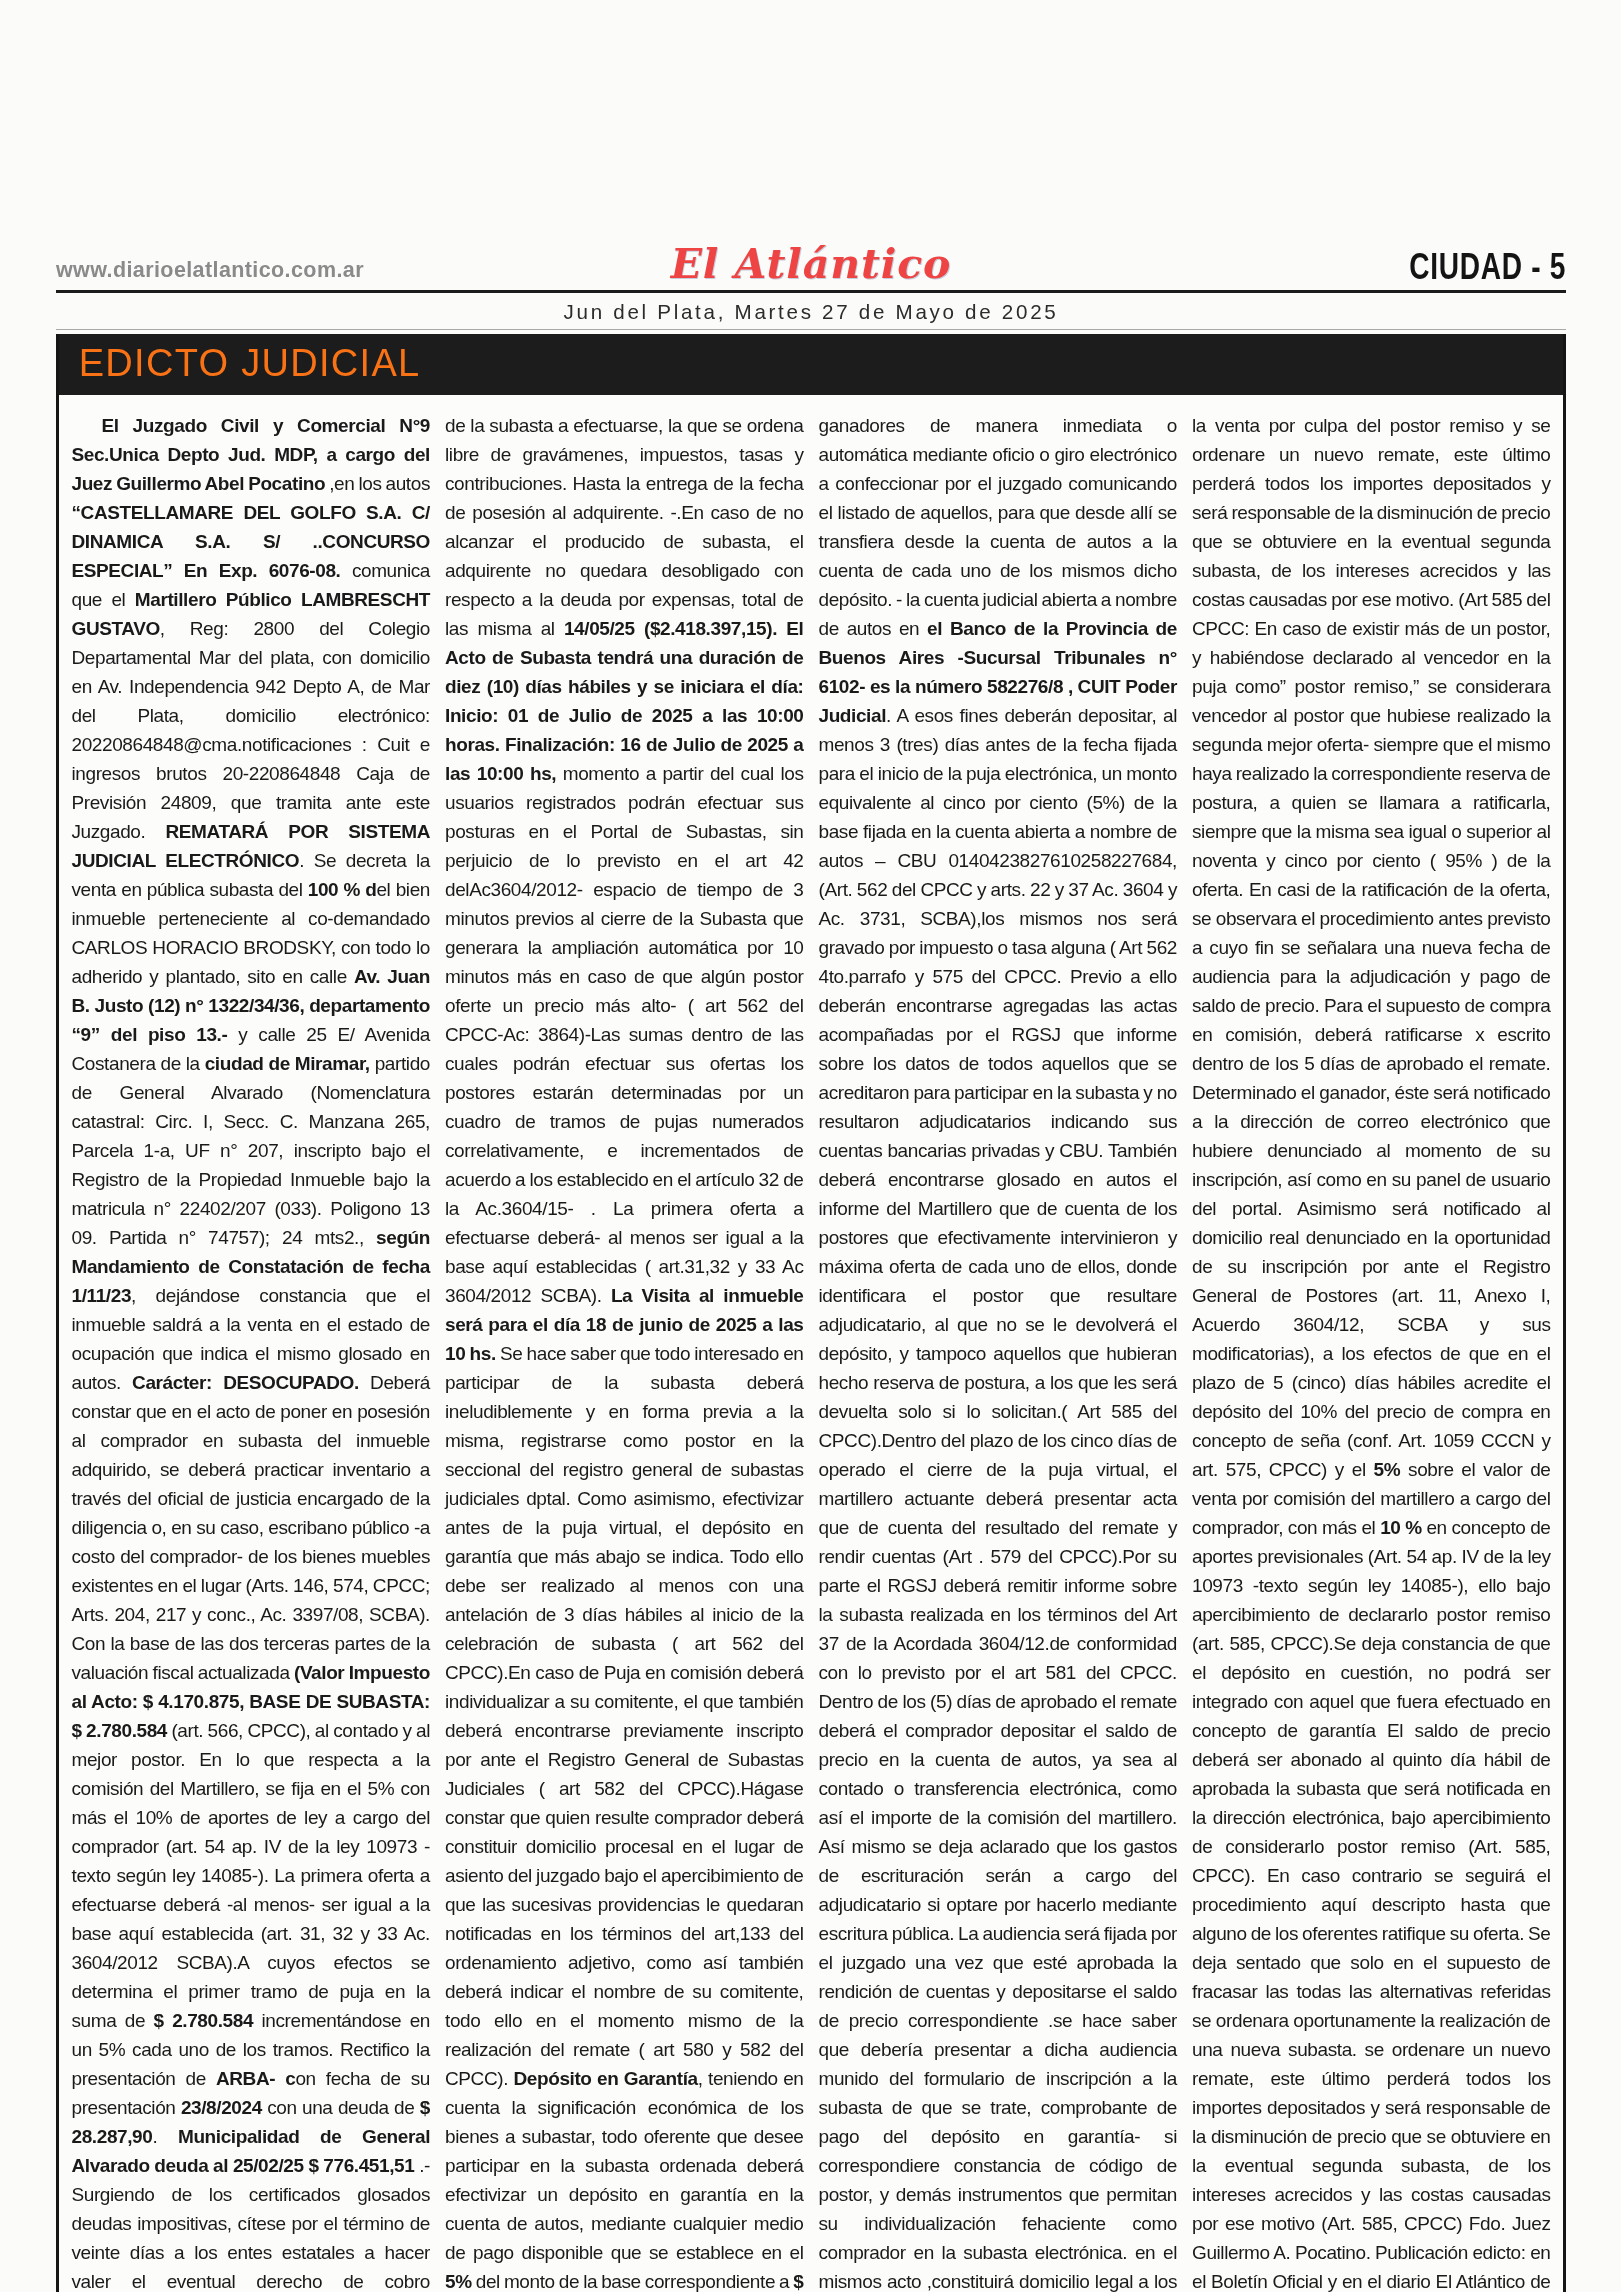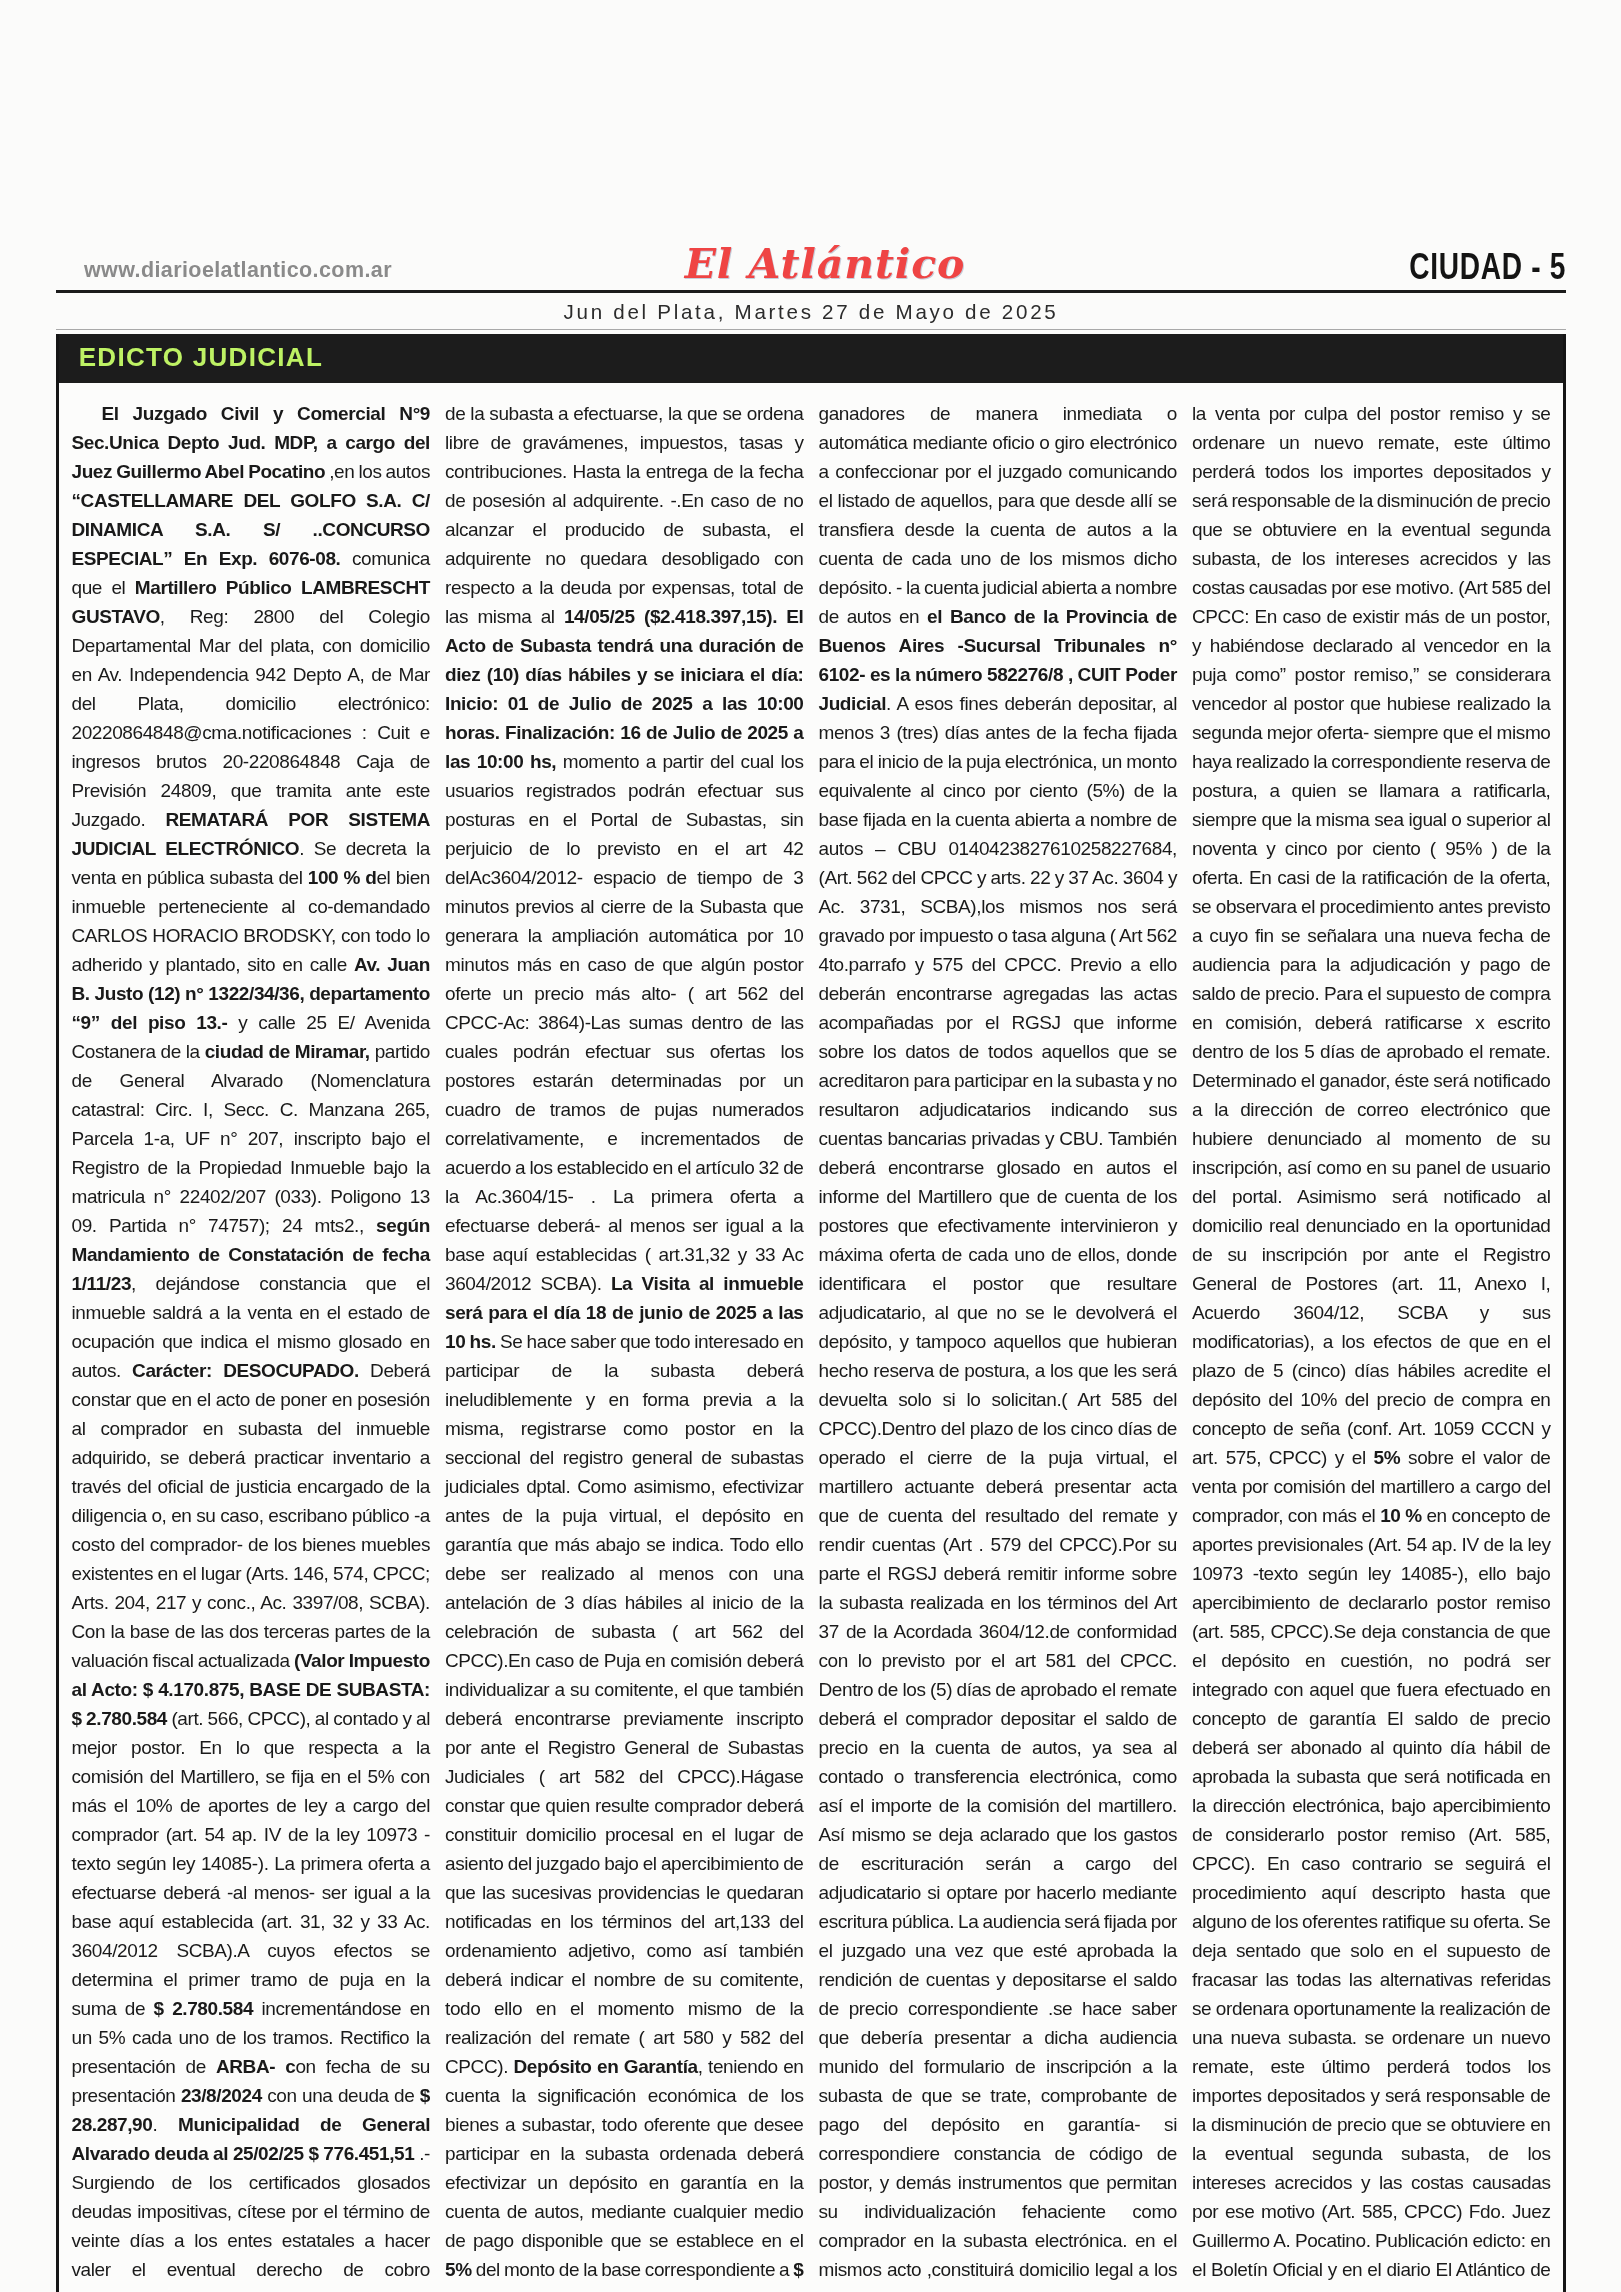--- a/index.html
+++ b/index.html
@@ -11,21 +11,20 @@
     overflow:hidden;
     font-family:"Liberation Sans",sans-serif;
     color:#1a1a1a;
   }
   
   .masthead{
     display:grid;
     grid-template-columns:1fr auto 1fr;
     align-items:end;
     padding:240px 56px 0 56px;
-    margin-left:28px;
   }
   .site-url{
     font-size:21.5px;font-weight:bold;color:#8a8a8a;
     justify-self:start;letter-spacing:0.4px;
     padding-bottom:5.4px;
   }
   .logo{
     font-family:"DejaVu Serif",serif;
     font-style:italic;font-weight:bold;
     font-size:41px;color:#ef4444;
@@ -55,22 +54,22 @@
   }
   
   .edict-box{
     margin:3.6px 56px 0 56px;
     border:3.6px solid #151515;
     border-top:none;
     background:#fcfcfb;
   }
   .edict-title-bar{
     background:#1c1c1c;
-    color:#bef264;
-    font-size:26px;font-weight:bold;
+    color:#f97316;
+    font-size:38px;font-weight:normal;
     letter-spacing:1.3px;
     padding:8px 19.7px 9.9px 19.7px;
   }
   .cols{
     display:flex;
     gap:15px;
     padding:16px 12.5px 25px 12.5px;
   }
   .col{
     flex:1 1 0;

